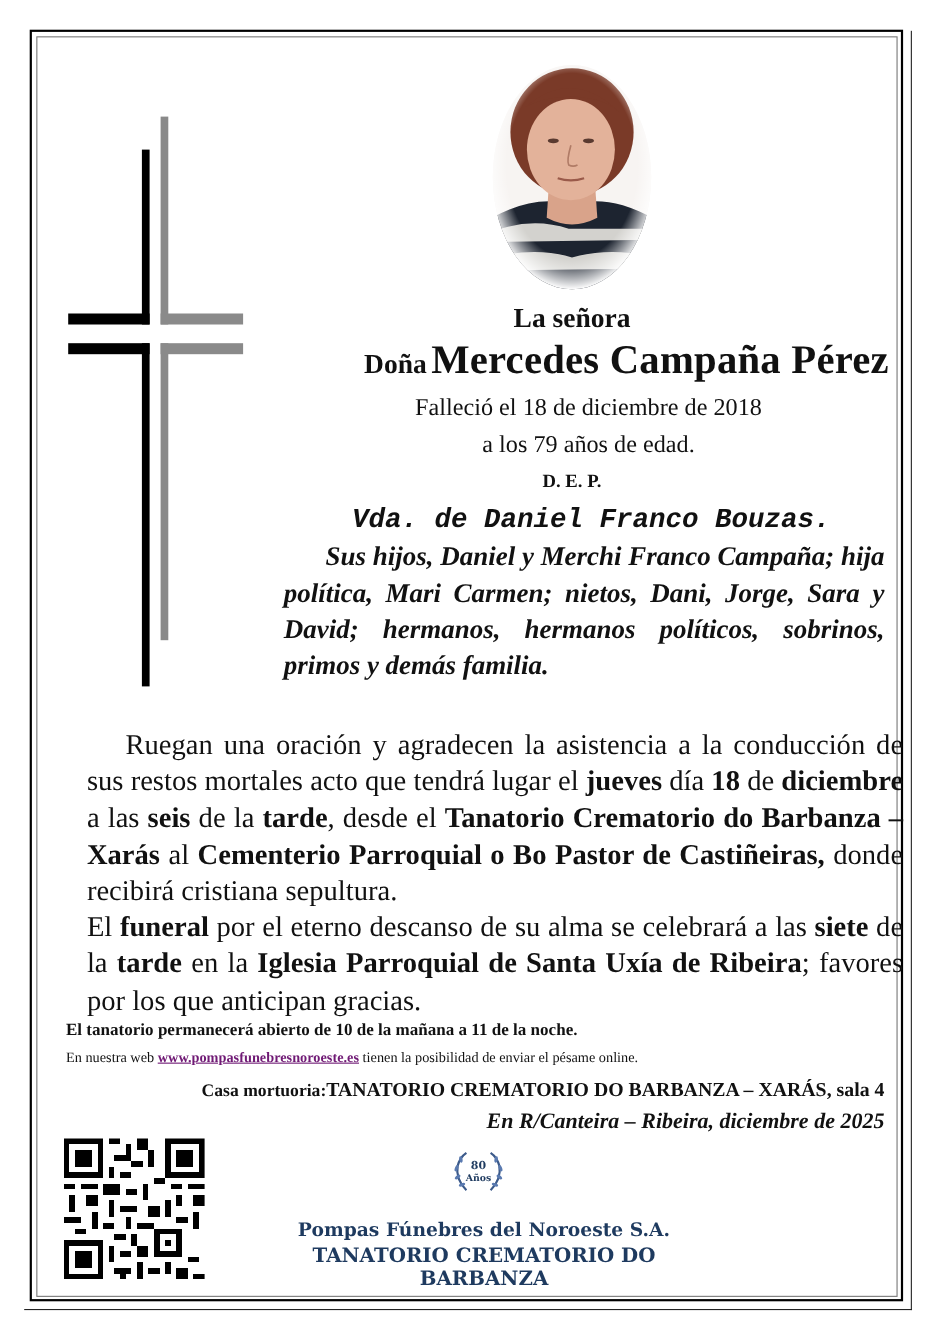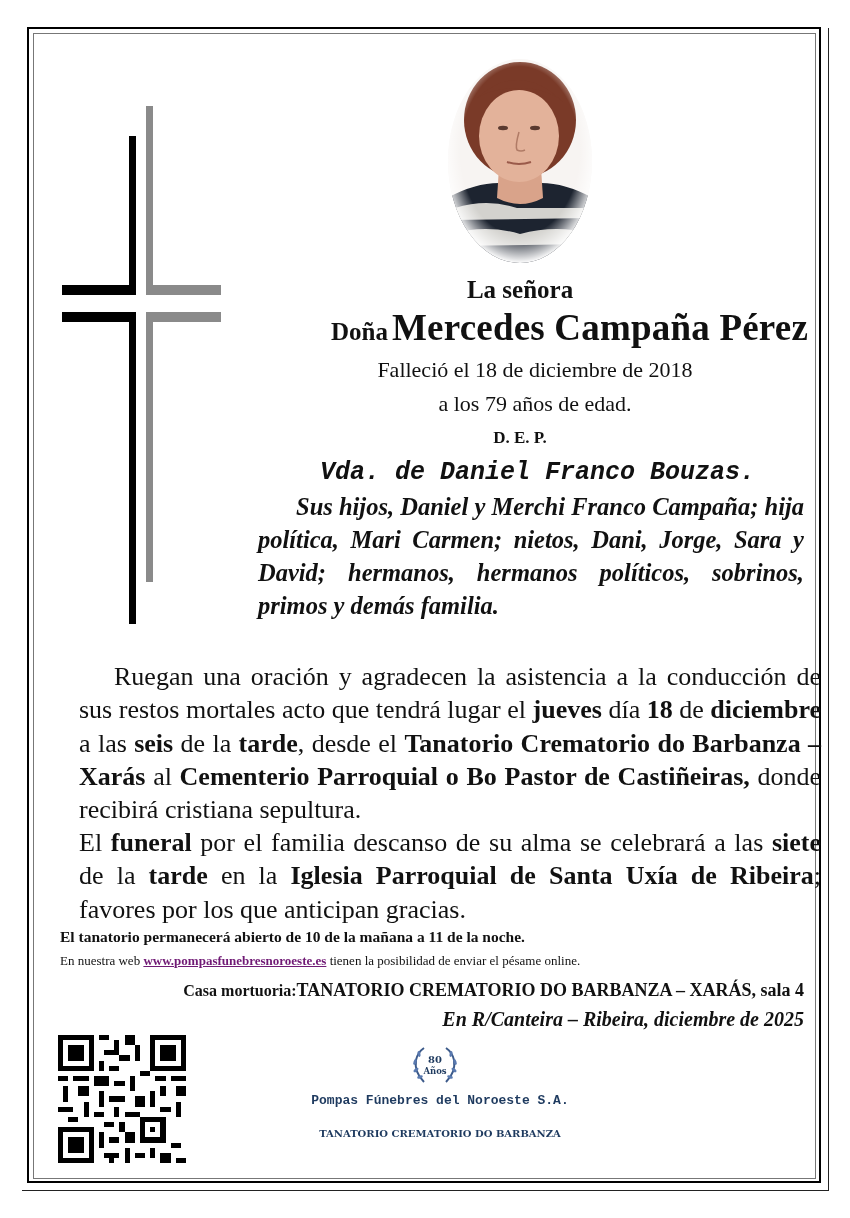--- a/index.html
+++ b/index.html
@@ -51,22 +51,22 @@
   .lugar-fecha { position: absolute; right: 46px; top: 1008px; font-size: 20px; font-style: italic; font-weight: bold; white-space: nowrap; text-align: right; }
 
   
   .qr { position: absolute; left: 58px; top: 1035px; width: 128px; height: 128px; }
 
   
   .badge { position: absolute; left: 410px; top: 1042px; width: 50px; height: 46px; }
   .footer-block { position: absolute; left: 250px; top: 1092px; width: 380px; text-align: center;
                   color: #1e3a5f; font-family: "DejaVu Serif", serif; font-weight: bold; }
   .phone { font-size: 15px; letter-spacing: 3px; color: #1e3a5f; }
-  .company { font-size: 13px; margin-top: 1px; font-family: Liberation Mono, monospace; }
-  .tanatorio-name { font-size: 10px; margin-top: 20px; }
+  .company { font-size: 17px; margin-top: 17px; }
+  .tanatorio-name { font-size: 18px; margin-top: 2px; }
   .grupo { font-size: 12.5px; margin-top: 2px; }
 </style>
 </head>
 <body>
 
 <div class="outer-thin-right"></div>
 <div class="outer-thin-bottom"></div>
 <div class="frame-thick"></div>
 <div class="frame-inner"></div>
 
@@ -128,21 +128,21 @@
 </div>
 <div class="center-text fallecio">Falleció el 18 de diciembre de 2018</div>
 <div class="center-text edad">a los 79 años de edad.</div>
 <div class="center-text dep">D. E. P.</div>
 <div class="center-text vda">Vda. de Daniel Franco Bouzas.</div>
 
 <div class="family">Sus hijos, Daniel y Merchi Franco Campaña; hija política, Mari Carmen; nietos, Dani, Jorge, Sara y David; hermanos, hermanos políticos, sobrinos, primos y demás familia.</div>
 
 <div class="body-para p1"><span>Ruegan una oración y agradecen la asistencia a la conducción de sus restos mortales acto que tendrá lugar el </span><b>jueves</b><span> día </span><b>18</b><span> de </span><b>diciembre</b><span> a las </span><b>seis</b><span> de la </span><b>tarde</b><span>, desde el </span><b>Tanatorio Crematorio do Barbanza – Xarás</b><span> al </span><b>Cementerio Parroquial o Bo Pastor de Castiñeiras,</b><span> donde recibirá cristiana sepultura.</span></div>
 
-<div class="body-para p2"><span>El </span><b>funeral</b><span> por el familia descanso de su alma se celebrará a las </span><b>siete</b><span> de la </span><b>tarde</b><span> en la </span><b>Iglesia Parroquial de Santa Uxía de Ribeira</b><span>; favores por los que anticipan gracias.</span></div>
+<div class="body-para p2"><span>El </span><b>funeral</b><span> por el eterno descanso de su alma se celebrará a las </span><b>siete</b><span> de la </span><b>tarde</b><span> en la </span><b>Iglesia Parroquial de Santa Uxía de Ribeira</b><span>; favores por los que anticipan gracias.</span></div>
 
 <div class="tanatorio-hours">El tanatorio permanecerá abierto de 10 de la mañana a 11 de la noche.</div>
 <div class="web-line">
   <span>En nuestra web </span><a class="web-link">www.pompasfunebresnoroeste.es</a><span> tienen la posibilidad de enviar el pésame online.</span>
 </div>
 
 <div class="casa">
   <span class="lbl">Casa mortuoria:</span><span>TANATORIO CREMATORIO DO BARBANZA – XARÁS, sala 4</span>
 </div>
 <div class="lugar-fecha">En R/Canteira – Ribeira, diciembre de 2025</div>

